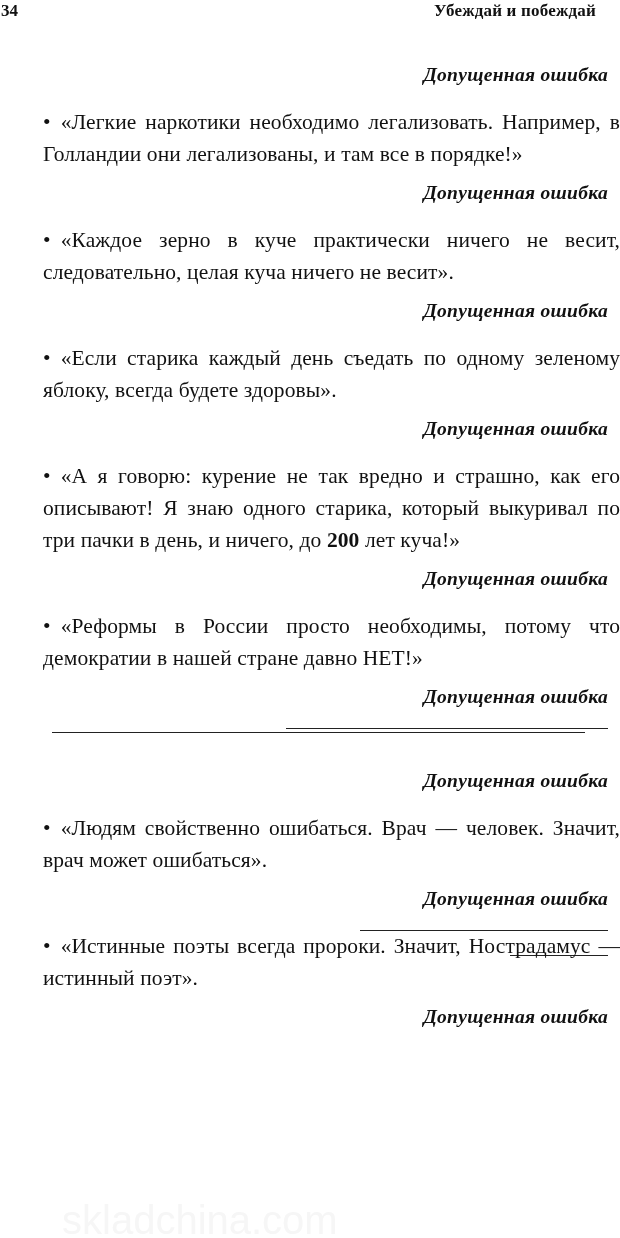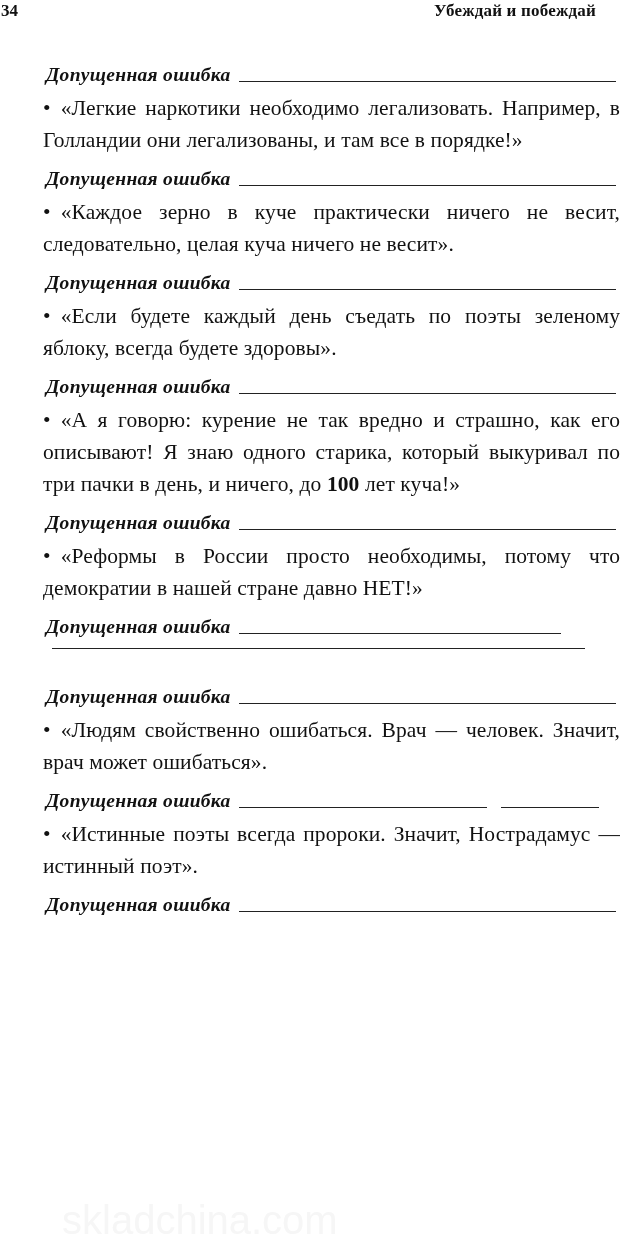--- a/index.html
+++ b/index.html
@@ -7,21 +7,21 @@
     width: 620px; height: 1238px; position: relative; overflow: hidden;
     font-family: "Liberation Serif", "DejaVu Serif", serif; color: #111;
   }
   .header { position: absolute; top: 0; left: 0; width: 620px; height: 24px; }
   .page-num { position: absolute; left: 1px; top: 1px; font-weight: bold; font-size: 17px; }
   .running-title { position: absolute; right: 24px; top: 1px; font-weight: bold; font-size: 17px; letter-spacing: 0.2px; }
 
   .content { position: absolute; left: 42px; top: 52px; width: 578px; }
 
   .answer {
-    display: flex; align-items: flex-end; height: 30px; margin: 4px;
+    display: flex; align-items: flex-end; height: 30px; margin: 12px; flex-direction: column;
   }
   .answer .label {
     font-style: italic; font-weight: bold; font-size: 19.5px; white-space: nowrap;
     letter-spacing: 0.3px;
   }
   .answer .line {
     flex: 1; border-bottom: 1.4px solid #222; margin-left: 8px; height: 20px; margin-bottom: 4px;
   }
   .answer .line.short { flex: none; width: 322px; }
   .answer .line.split-a { flex: none; width: 248px; }
@@ -69,29 +69,29 @@
 
   <p class="item">
     <span class="bullet">•</span><span>«Каждое зерно в куче практически ничего не весит, следовательно, целая куча ничего не весит».</span>
   </p>
   <div class="answer">
     <span class="label">Допущенная ошибка</span>
     <span class="line"></span>
   </div>
 
   <p class="item">
-    <span class="bullet">•</span><span>«Если будете каждый день съедать по поэты зеленому яблоку, всегда будете здоровы».</span>
+    <span class="bullet">•</span><span>«Если старика каждый день съедать по одному зеленому яблоку, всегда будете здоровы».</span>
   </p>
   <div class="answer">
     <span class="label">Допущенная ошибка</span>
     <span class="line"></span>
   </div>
 
   <p class="item">
-    <span class="bullet">•</span><span>«А я говорю: курение не так вредно и страшно, как его описывают! Я знаю одного старика, который выкуривал по три пачки в день, и ничего, до </span><b>100</b><span> лет куча!»</span>
+    <span class="bullet">•</span><span>«А я говорю: курение не так вредно и страшно, как его описывают! Я знаю одного старика, который выкуривал по три пачки в день, и ничего, до </span><b>200</b><span> лет куча!»</span>
   </p>
   <div class="answer">
     <span class="label">Допущенная ошибка</span>
     <span class="line"></span>
   </div>
 
   <p class="item">
     <span class="bullet">•</span><span>«Реформы в России просто необходимы, потому что демократии в нашей стране давно НЕТ!»</span>
   </p>
   <div class="answer">

